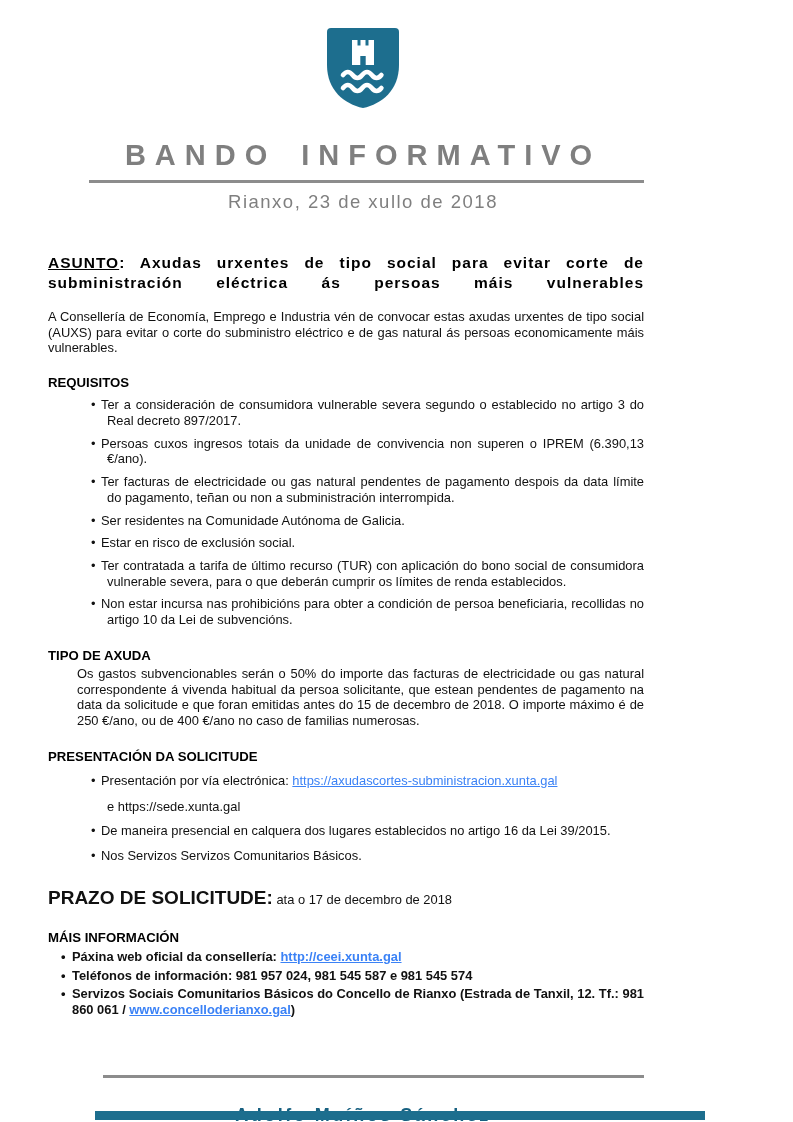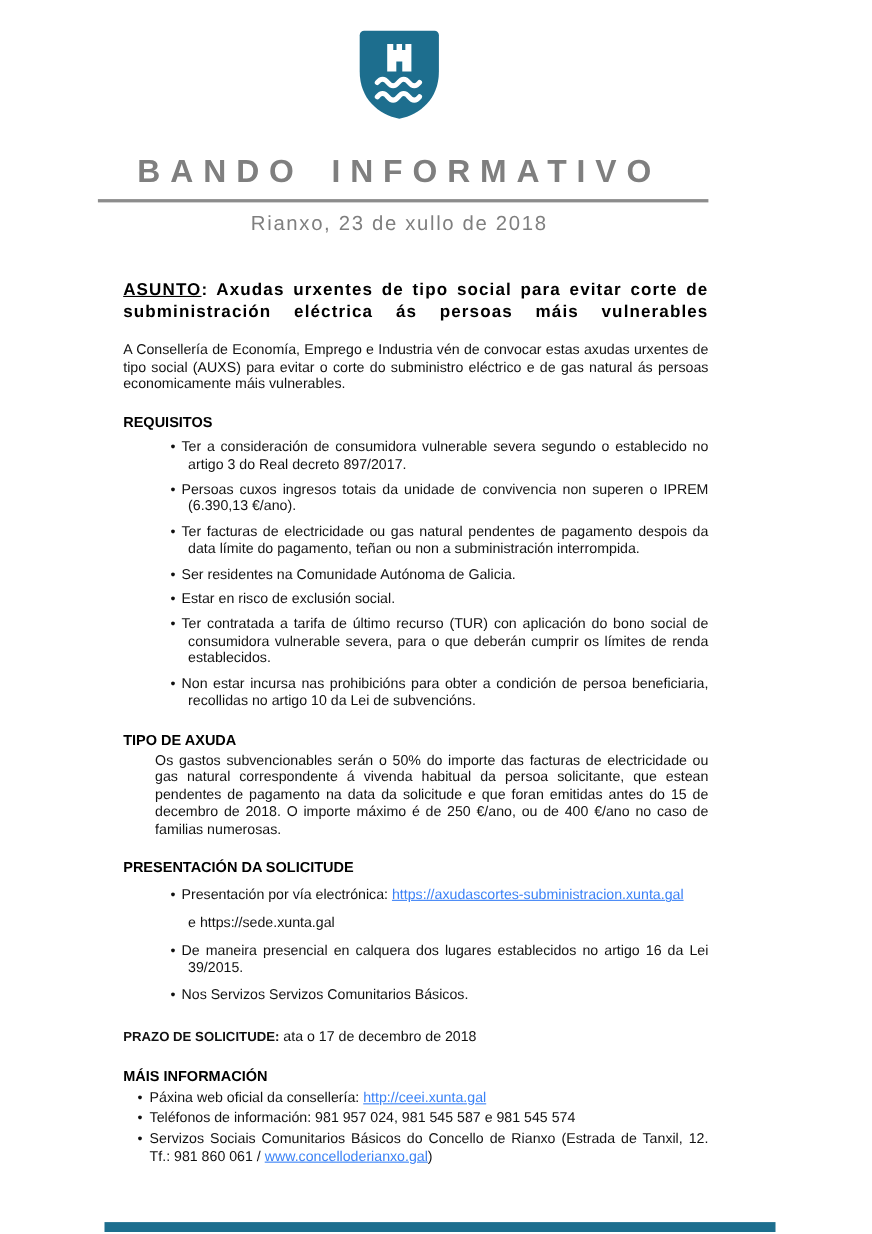--- a/index.html
+++ b/index.html
@@ -6,43 +6,43 @@
   .page{position:relative;width:726px;height:1122px;background:#ffffff;overflow:hidden;
         font-family:"Liberation Sans",sans-serif;color:#111;}
   
   .logo-wrap{padding-top:27px;text-align:center;}
   .logo-wrap svg{display:inline-block;}
   .doc-title{margin:26px 0 0 0;text-align:center;font-size:29px;font-weight:bold;
              color:#7f7f7f;letter-spacing:9px;word-spacing:8px;}
   .rule{height:3px;background:#8c8c8c;margin:8px 82px 0 89px;}
   .doc-date{margin-top:8px;text-align:center;font-size:18.5px;color:#7f7f7f;letter-spacing:1.5px;}
   
-  main{display:block;padding:0 82px 0 112px;}
+  main{display:block;padding:0 82px 0 48px;}
   .subject{margin-top:40px;font-size:15.5px;font-weight:bold;letter-spacing:1px;
            line-height:1.32;text-align:justify;text-align-last:justify;color:#000;}
   .subject .u{text-decoration:underline;}
   p, li{font-size:12.9px;line-height:1.22;text-align:justify;margin:0;}
   .intro{margin-top:15px;}
   h3{margin:0;font-size:13.2px;font-weight:bold;color:#000;}
   .h-req{margin-top:19px;}
   .h-tipo{margin-top:20px;}
   .h-pres{margin-top:20px;}
   .h-mais{margin-top:21px;}
   ul{list-style:none;margin:0;padding:0;}
   ul.wide{margin-top:5px;}
   ul.wide li{position:relative;padding-left:59px;text-indent:-6px;margin-top:7px;}
   ul.wide li::before{content:"•";position:absolute;left:43px;top:0;text-indent:0;}
   ul.pres{margin-top:8px;}
   ul.pres li{margin-top:9px;}
   .line2{text-indent:0;margin-top:10px;}
   .tipo-body{margin-top:3px;margin-left:29px;}
   .prazo{margin-top:22px;text-align:left;}
-  .prazo b{font-size:12px;}
+  .prazo b{font-size:19px;}
   ul.tight{margin-top:4px;}
-  ul.tight li{position:relative;padding-left:24px;margin-top:3px;text-indent:0;}
+  ul.tight li{position:relative;padding-left:24px;margin-top:3px;text-indent:0;font-weight:bold;}
   ul.tight li::before{content:"•";position:absolute;left:13px;top:0;}
   a.lnk{color:#3b82f6;text-decoration:underline;cursor:pointer;}
   
   .f-rule{height:3px;background:#8c8c8c;margin:57px 82px 0 103px;}
   .f-name{margin-top:27px;text-align:center;font-size:18px;font-weight:bold;
           color:#176080;letter-spacing:2.5px;}
   .f-role{margin-top:7px;font-size:16.5px;
           color:#8c8c8c;letter-spacing:2.5px;}
   .bottom-bar{position:absolute;left:95px;width:610px;bottom:2px;height:9px;background:#1d6e8e;}
 </style>

